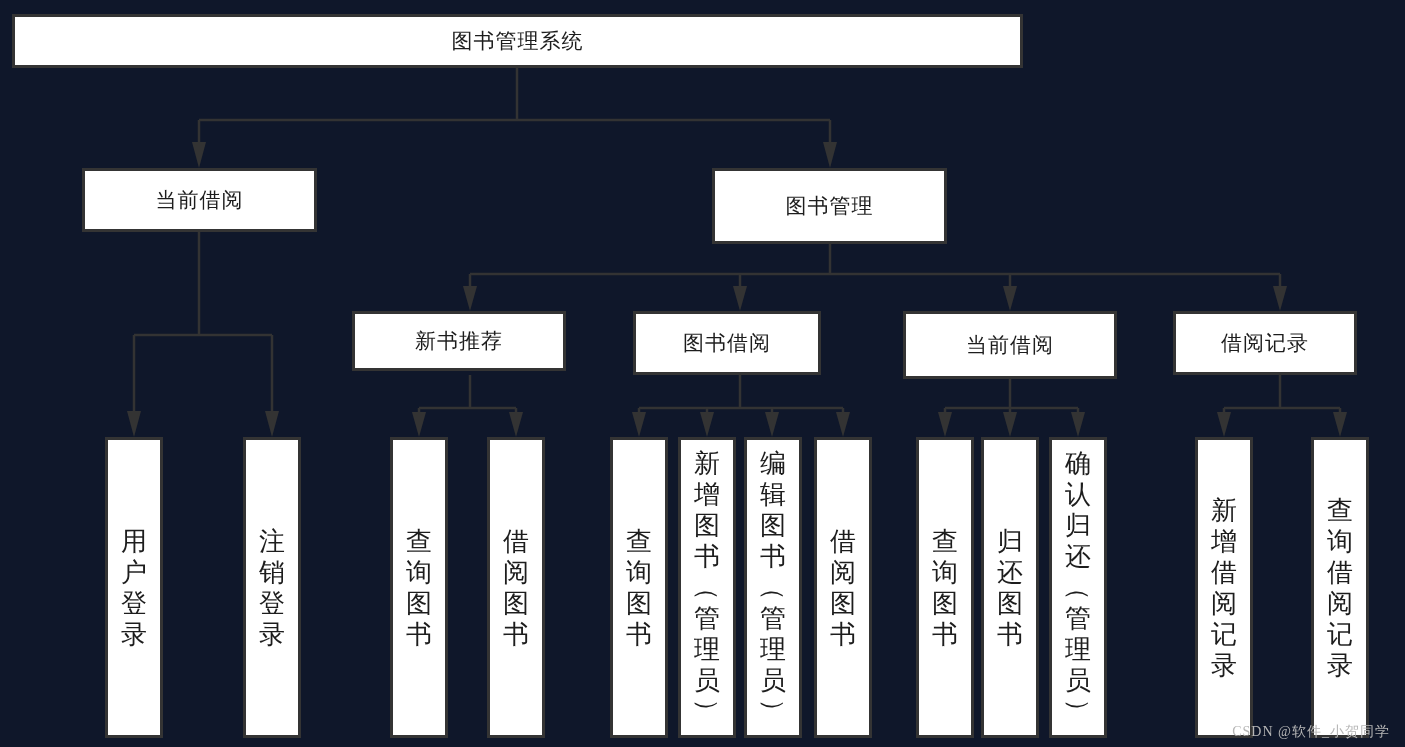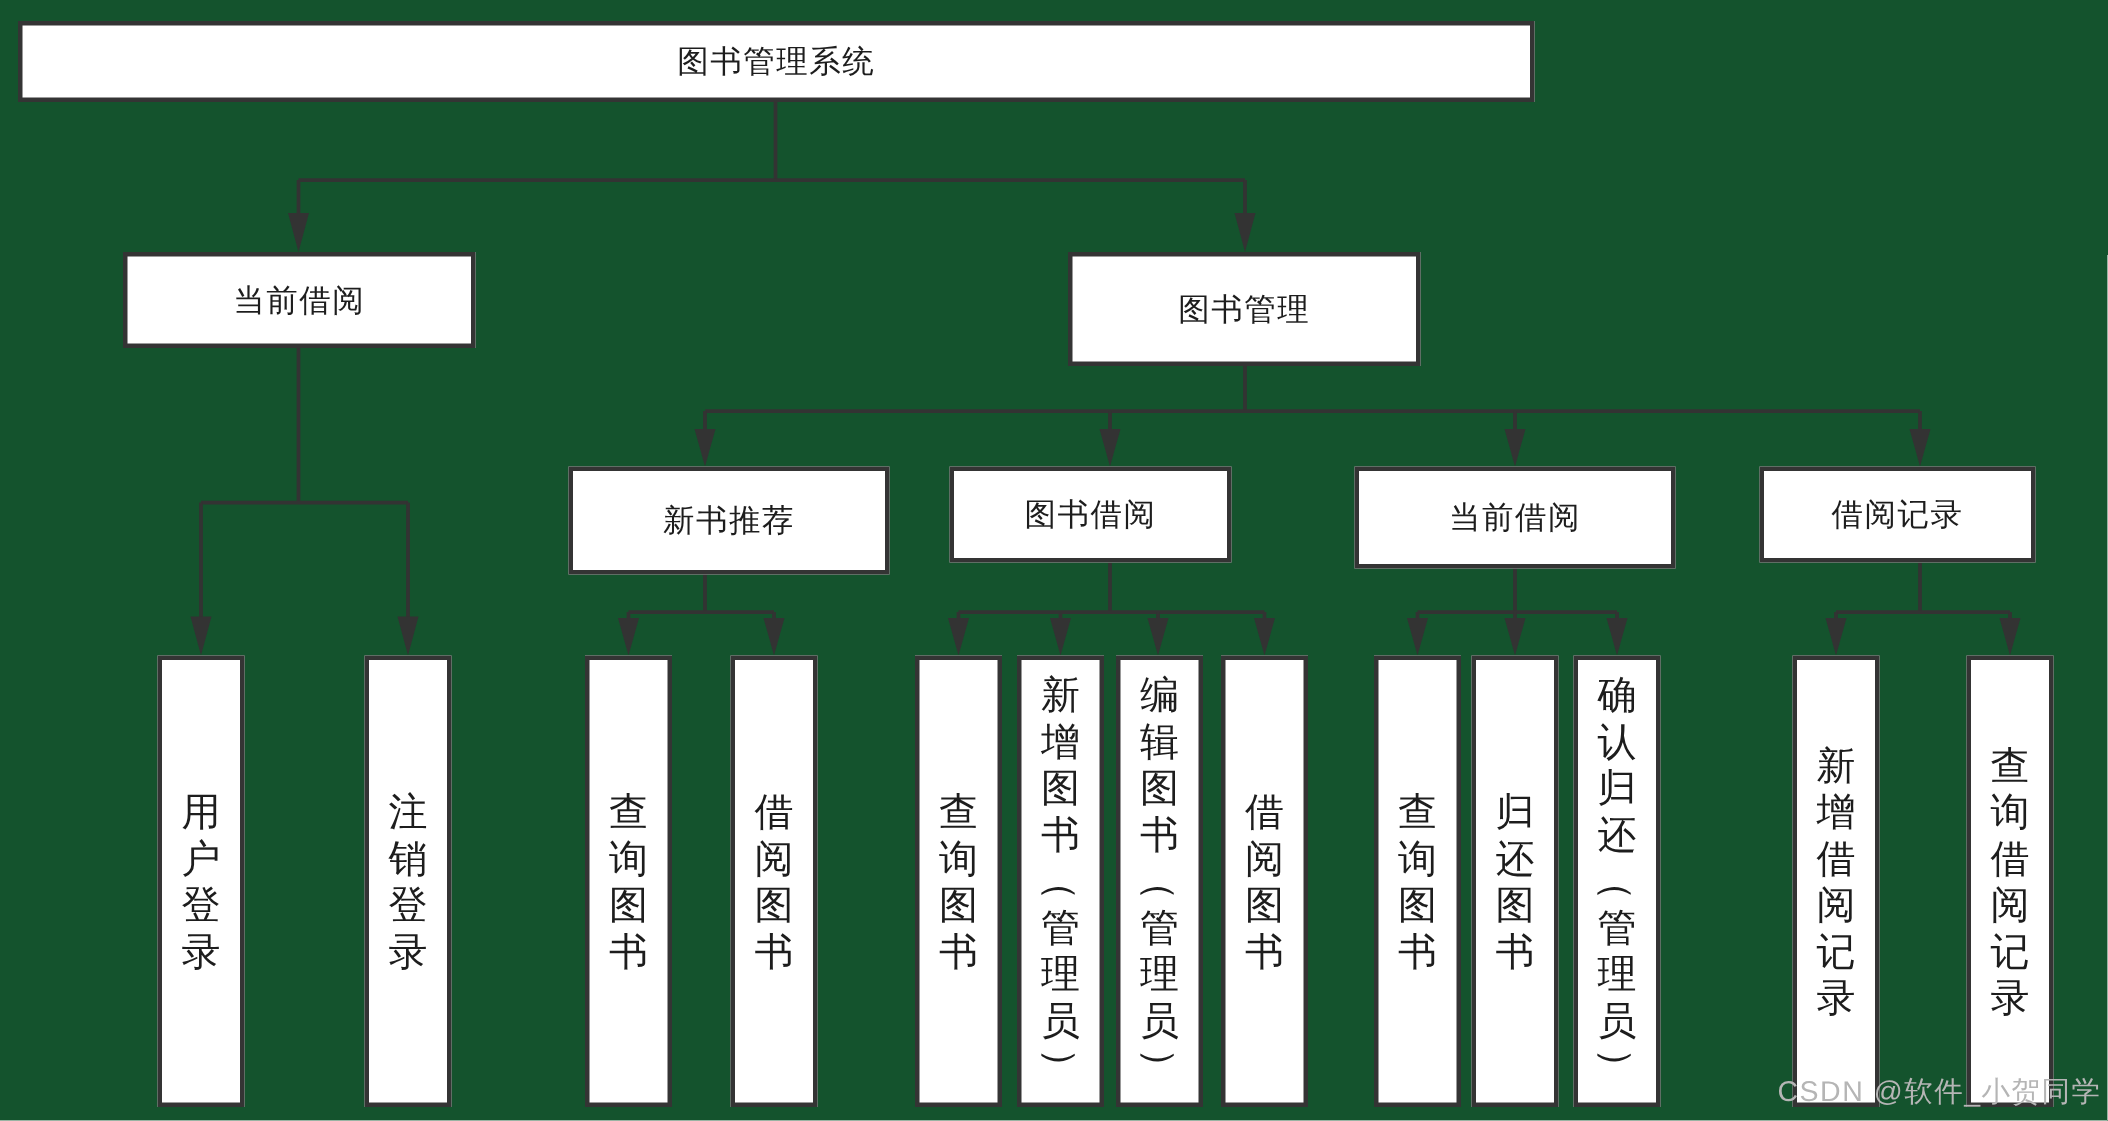--- a/index.html
+++ b/index.html
@@ -1,35 +1,35 @@
 <!DOCTYPE html>
 <html><head>
 <meta charset="utf-8">
 <style>
   html,body{margin:0;padding:0;background:#ffffff;}
   #canvas{
-    position:relative;width:1405px;height:747px;background:#14532d;
-    font-family:Liberation Sans, sans-serif;overflow:hidden;
+    position:relative;width:1405px;height:747px;background:#0f172a;
+    font-family:Liberation Serif, serif;overflow:hidden;
   }
   #wires{position:absolute;left:0;top:0;width:1405px;height:747px;}
   .hbox{
     position:absolute;box-sizing:border-box;border:3px solid #343434;background:#ffffff;
     display:flex;align-items:center;justify-content:center;
     font-size:21px;color:#1d1d1d;letter-spacing:1px;
   }
   .vbox{
     position:absolute;box-sizing:border-box;border:3px solid #343434;background:#ffffff;
     top:437px;width:58px;height:301px;
     display:flex;align-items:center;justify-content:center;
   }
   .vtext{display:flex;flex-direction:column;align-items:center;color:#1d1d1d;}
   .vtext span{font-size:26px;line-height:31px;display:block;}
   .vtext span.rot{transform:rotate(90deg);}
   #watermark{
-    position:absolute;right:4px;bottom:6px;font-size:19px;color:#b5b5b5;
+    position:absolute;right:15px;bottom:6px;font-size:14px;color:#b5b5b5;
     letter-spacing:1px;pointer-events:none;white-space:nowrap;z-index:5;
   }
 </style>
 </head>
 <body>
 
 <div id="canvas">
 
   <svg id="wires" viewBox="0 0 1405 747" xmlns="http://www.w3.org/2000/svg">
     <g stroke="#333333" stroke-width="2.5" fill="none">
@@ -108,21 +108,21 @@
     <span>图书管理系统</span>
   </div>
 
   <div class="hbox" style="left:82px;top:168px;width:235px;height:64px">
     <span>当前借阅</span>
   </div>
   <div class="hbox" style="left:712px;top:168px;width:235px;height:76px">
     <span>图书管理</span>
   </div>
 
-  <div class="hbox" style="left:379px;top:311px;width:214px;height:72px">
+  <div class="hbox" style="left:352px;top:311px;width:214px;height:60px">
     <span>新书推荐</span>
   </div>
   <div class="hbox" style="left:633px;top:311px;width:188px;height:64px">
     <span>图书借阅</span>
   </div>
   <div class="hbox" style="left:903px;top:311px;width:214px;height:68px">
     <span>当前借阅</span>
   </div>
   <div class="hbox" style="left:1173px;top:311px;width:184px;height:64px">
     <span>借阅记录</span>

